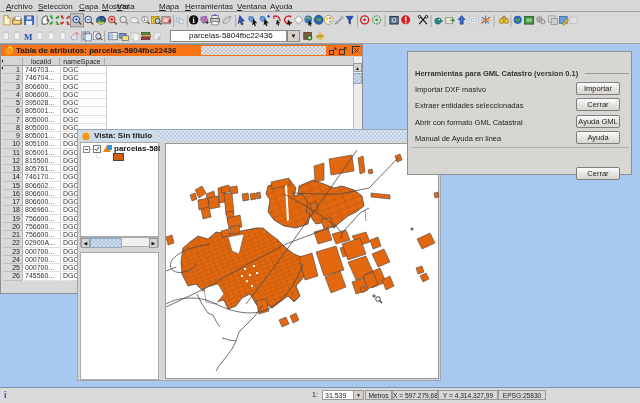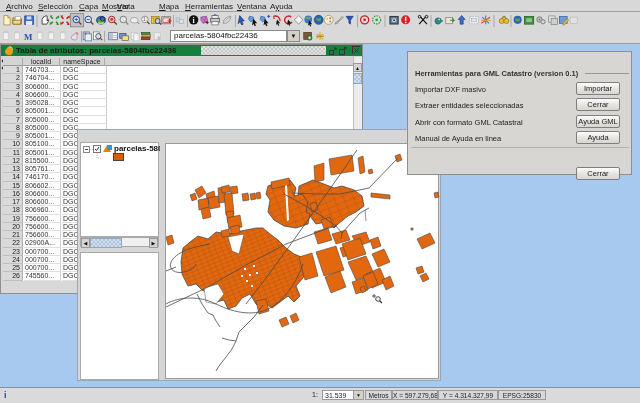--- a/index.html
+++ b/index.html
@@ -6,34 +6,34 @@
 html,body { width:640px; height:403px; overflow:hidden; }
 body { font-family:"Liberation Sans", sans-serif; background:#d8d8d8; position:relative; }
 #app { position:absolute; left:0; top:0; width:640px; height:403px; }
 
 #menubar { position:absolute; left:0; top:0; width:640px; height:12px; background:#d8d8d8; border-bottom:1px solid #9f9f9f; font-size:8px; color:#1a1a1a; }
 #menubar span { position:absolute; top:2px; }
 #menubar u { text-decoration:underline; }
 
 #tb1 { position:absolute; left:0; top:13px; width:640px; height:16px; background:#d9d9d9; }
 #tb2 { position:absolute; left:0; top:29px; width:640px; height:15px; background:#d9d9d9; border-bottom:1px solid #9f9f9f; }
-.combo { position:absolute; left:170px; top:1px; width:117px; height:12px; background:#fff; border:1px solid #8a8a8a; font-size:8px; color:#111; line-height:10px; padding-left:3px; }
+.combo { position:absolute; left:170px; top:1px; width:117px; height:12px; background:#fff; border:1px solid #8a8a8a; font-size:8px; color:#111; line-height:10px; padding-left:18px; }
 .combobtn { position:absolute; left:287px; top:1px; width:13px; height:12px; background:#d4d0c8; border:1px solid #8a8a8a; font-size:6px; text-align:center; line-height:11px; color:#111; }
 
 #desktop { position:absolute; left:0; top:44px; width:640px; height:344px; background:#a7c9ef; border-bottom:1px solid #7b93ad; }
 
 .win { position:absolute; background:#d6d6d6; border:1px solid #8f8f8f; }
 .tbar { position:absolute; left:0; top:0; right:0; height:11px; font-size:8px; font-weight:bold; color:#1a1a1a; }
 .tbar .txt { position:absolute; top:1px; }
 .bumps { position:absolute; top:1px; height:9px; background:repeating-conic-gradient(#e2e2e2 0% 25%, #c6c6c6 0% 50%) 0 0/4px 4px; }
 .bumpsblue { position:absolute; top:1px; height:9px; background:repeating-conic-gradient(#d9e4f0 0% 25%, #bfcfe1 0% 50%) 0 0/4px 4px; }
 .wbtn { position:absolute; top:2px; width:8px; height:8px; }
 
 #tablewin { left:0; top:0; width:363px; height:250px; background:#d8d8d8; }
-#tablewin .tbar { background:#15803d; }
+#tablewin .tbar { background:#f97316; }
 #thead { position:absolute; left:2px; top:12px; width:350px; height:9px; background:#d4d4d4; border-bottom:1px solid #9a9a9a; font-size:7px; color:#222; }
 #thead div { position:absolute; top:1px; text-align:center; border-right:1px solid #aaa; height:8px; }
 #tbody { position:absolute; left:2px; top:21px; width:350px; height:215px; background:#fff; overflow:hidden; font-size:7px; color:#333; }
 .trow { position:absolute; left:0; width:350px; height:8.25px; }
 .rnum { position:absolute; left:0; top:0; width:20px; height:8.25px; background:#dadada; border-right:1px solid #b0b0b0; border-bottom:1px solid #c0c0c0; text-align:right; padding-right:2px; color:#222; }
 .c1 { position:absolute; left:21px; top:0; width:37px; height:8.25px; border-right:1px solid #d0d0d0; border-bottom:1px solid #e0e0e0; padding-left:1px; }
 .c2 { position:absolute; left:59px; top:0; width:45px; height:8.25px; border-right:1px solid #d0d0d0; border-bottom:1px solid #e0e0e0; padding-left:1px; }
 #tvscroll { position:absolute; left:352px; top:12px; width:9px; height:225px; background:#ececec; border-left:1px solid #bbb; }
 .sbtn { position:absolute; width:9px; height:9px; background:#d4d4d4; border:1px solid #9a9a9a; font-size:5px; line-height:8px; text-align:center; color:#111; }
 .sthumb { background:repeating-conic-gradient(#cfdded 0% 25%, #b3c8e0 0% 50%) 0 0/4px 4px; border:1px solid #8fa8c4; position:absolute; }
@@ -533,20 +533,28 @@
             <div class="c2">DGC</div>
           </div>
         </div>
       <div id="tvscroll">
         <div class="sbtn" style="left:-1px;top:6px">▲</div>
         <div class="sthumb" style="left:-1px;top:16px;width:9px;height:11px"></div>
       </div>
     </div>
 
     <div class="win" id="vistawin">
+      <div class="tbar">
+        <span class="txt" style="left:16px">Vista: Sin titulo</span>
+        <div class="bumpsblue" style="left:80px;right:2px"></div>
+        <svg class="icon" style="left:3px;top:1px" width="10" height="10">
+            <circle cx="5" cy="5.5" r="3.8" fill="#f59a18"></circle>
+            <path d="M3 2 q4 -1.5 5.5 2 q0.5 1.5 -0.5 3 q2.5 -4 -1 -6.5 q-2 -1 -4 1.5 z" fill="#ffd84a"></path>
+          </svg>
+      </div>
       <div id="toc">
         <svg width="79" height="95">
           <rect x="2.5" y="3.5" width="6" height="6" fill="#fff" stroke="#888"></rect>
             <path d="M4 6.5 h3" stroke="#555"></path>
           <path d="M9 6.5 h3" stroke="#bbb" stroke-dasharray="1 1"></path>
           <rect x="12.5" y="2.5" width="7" height="7" fill="#fff" stroke="#777"></rect>
             <path d="M14 6 l1.5 1.5 L18 4" stroke="#333" fill="none"></path>
           <path d="M16 10 v5 h5" stroke="#bbb" fill="none" stroke-dasharray="1 1"></path>
           <polygon points="22,9 26,2 30,9" fill="#e8830c"></polygon>
             <rect x="26" y="2" width="5" height="5" fill="#2a9ae0"></rect>

